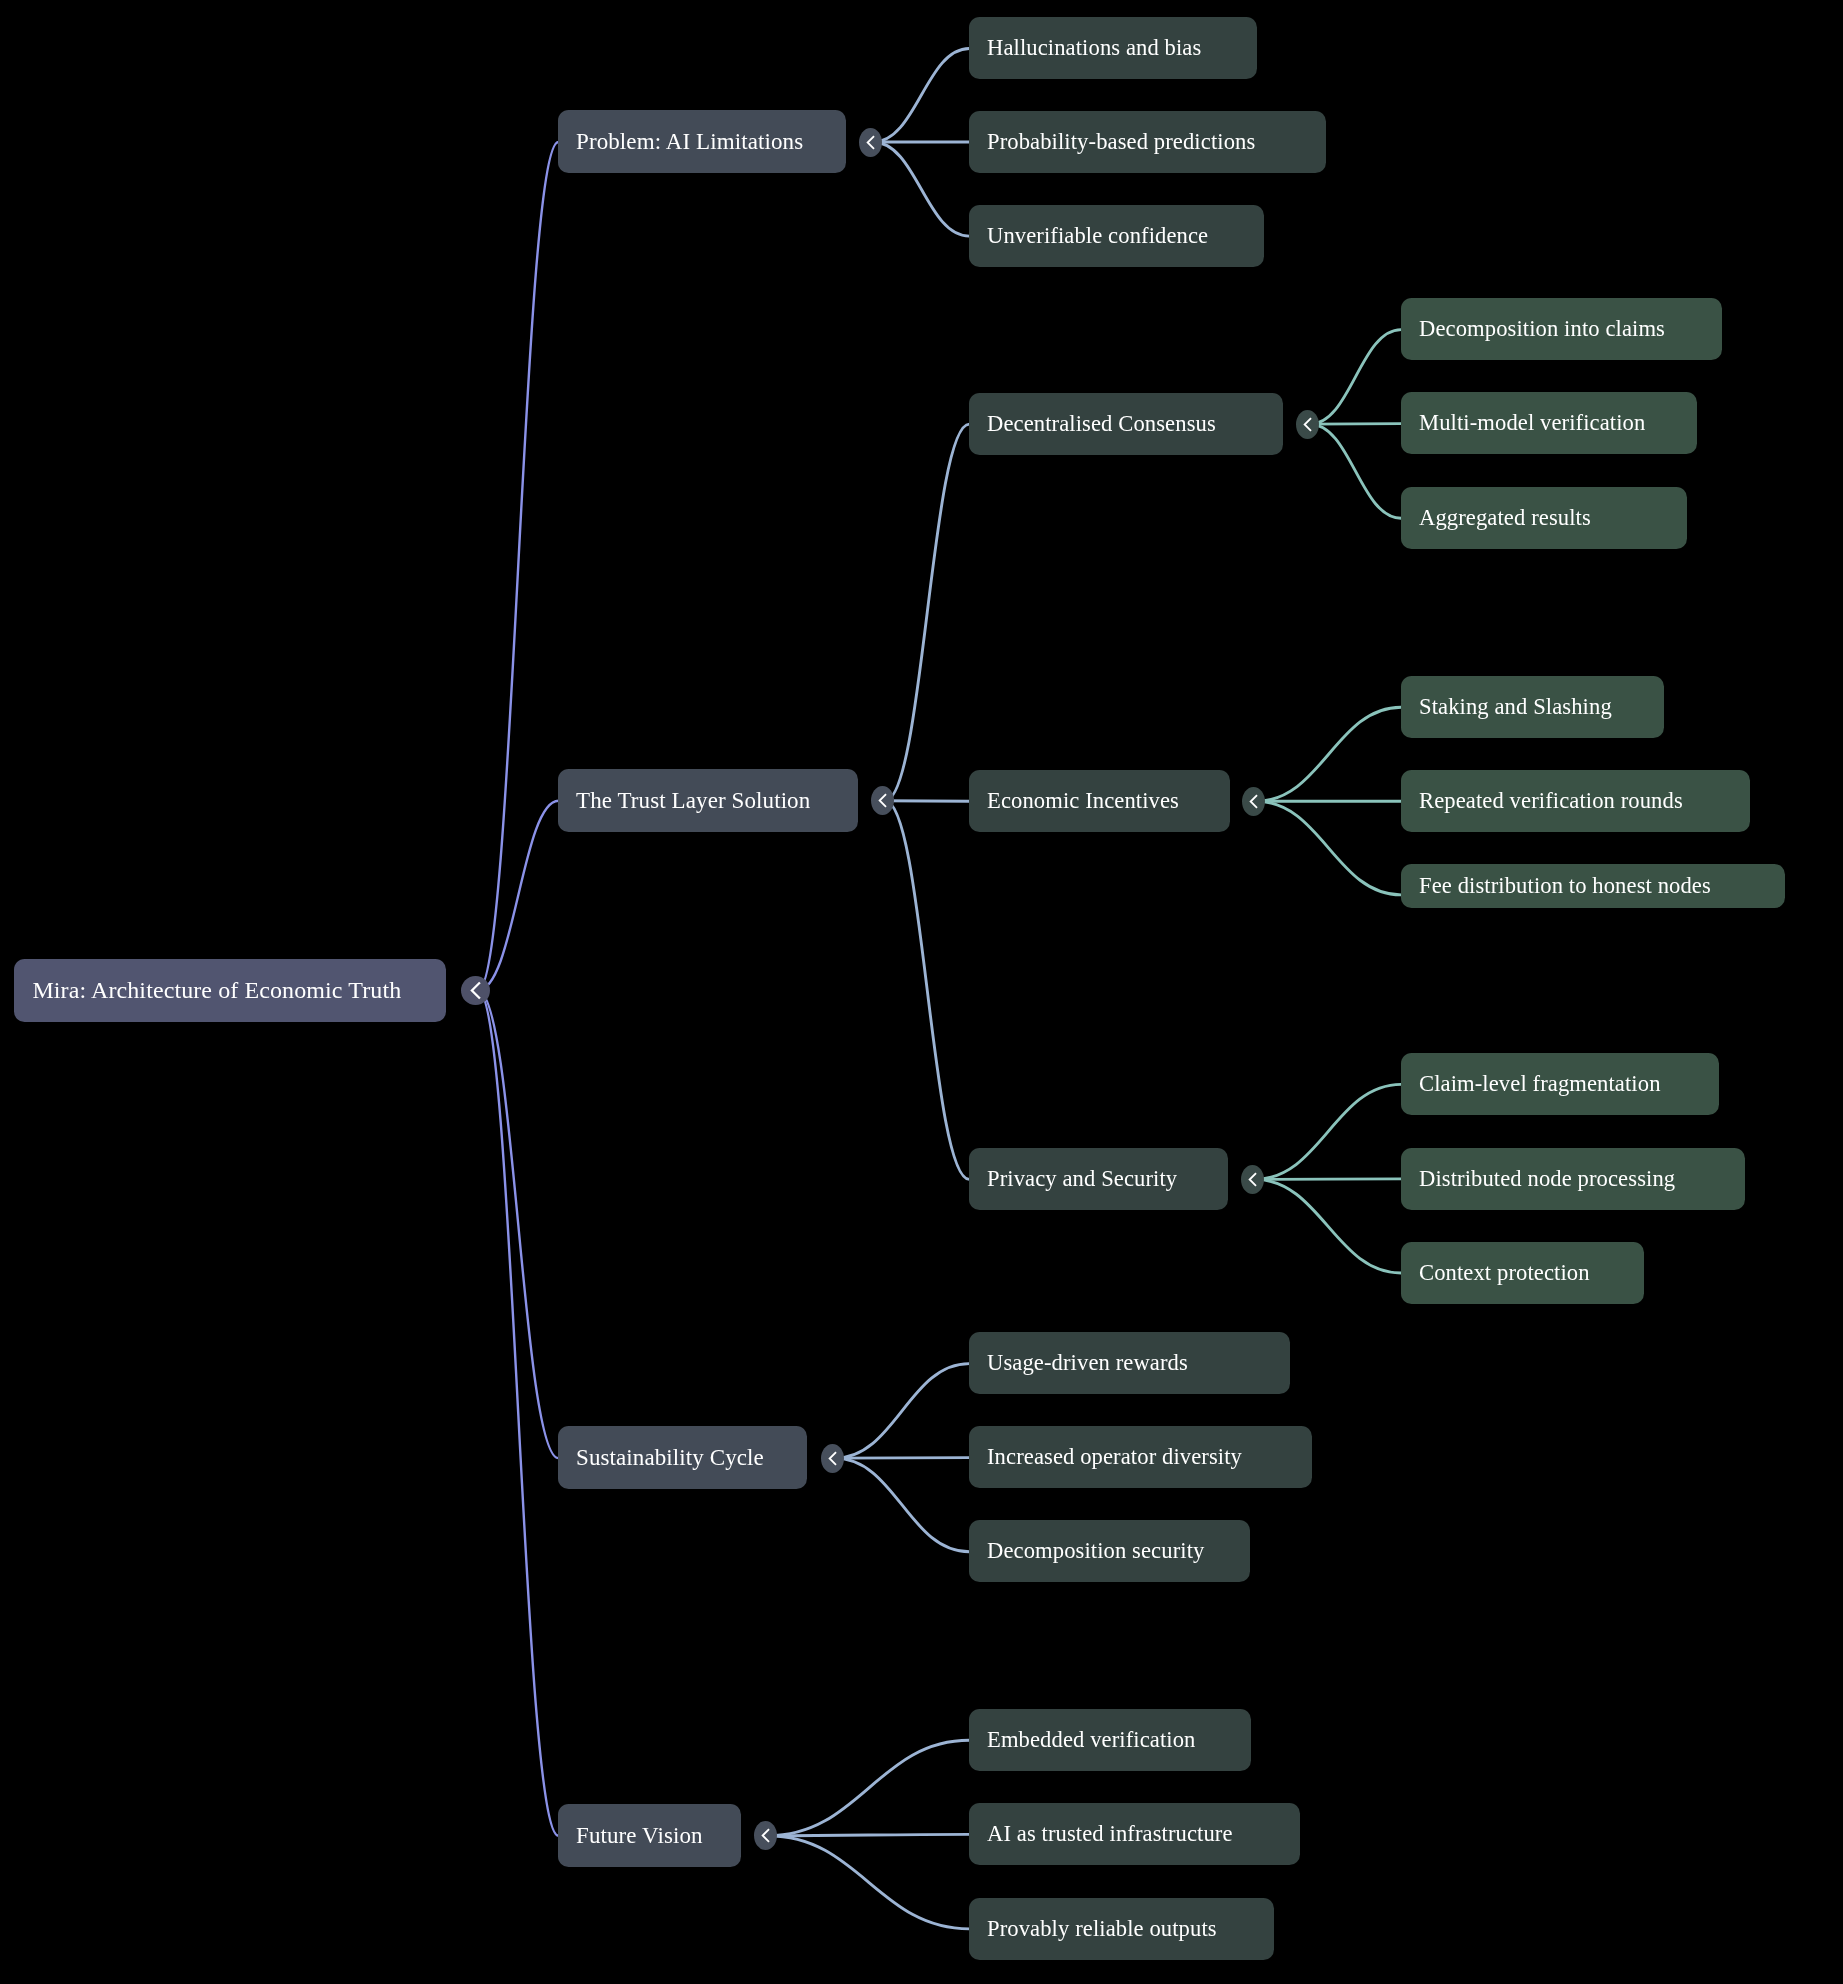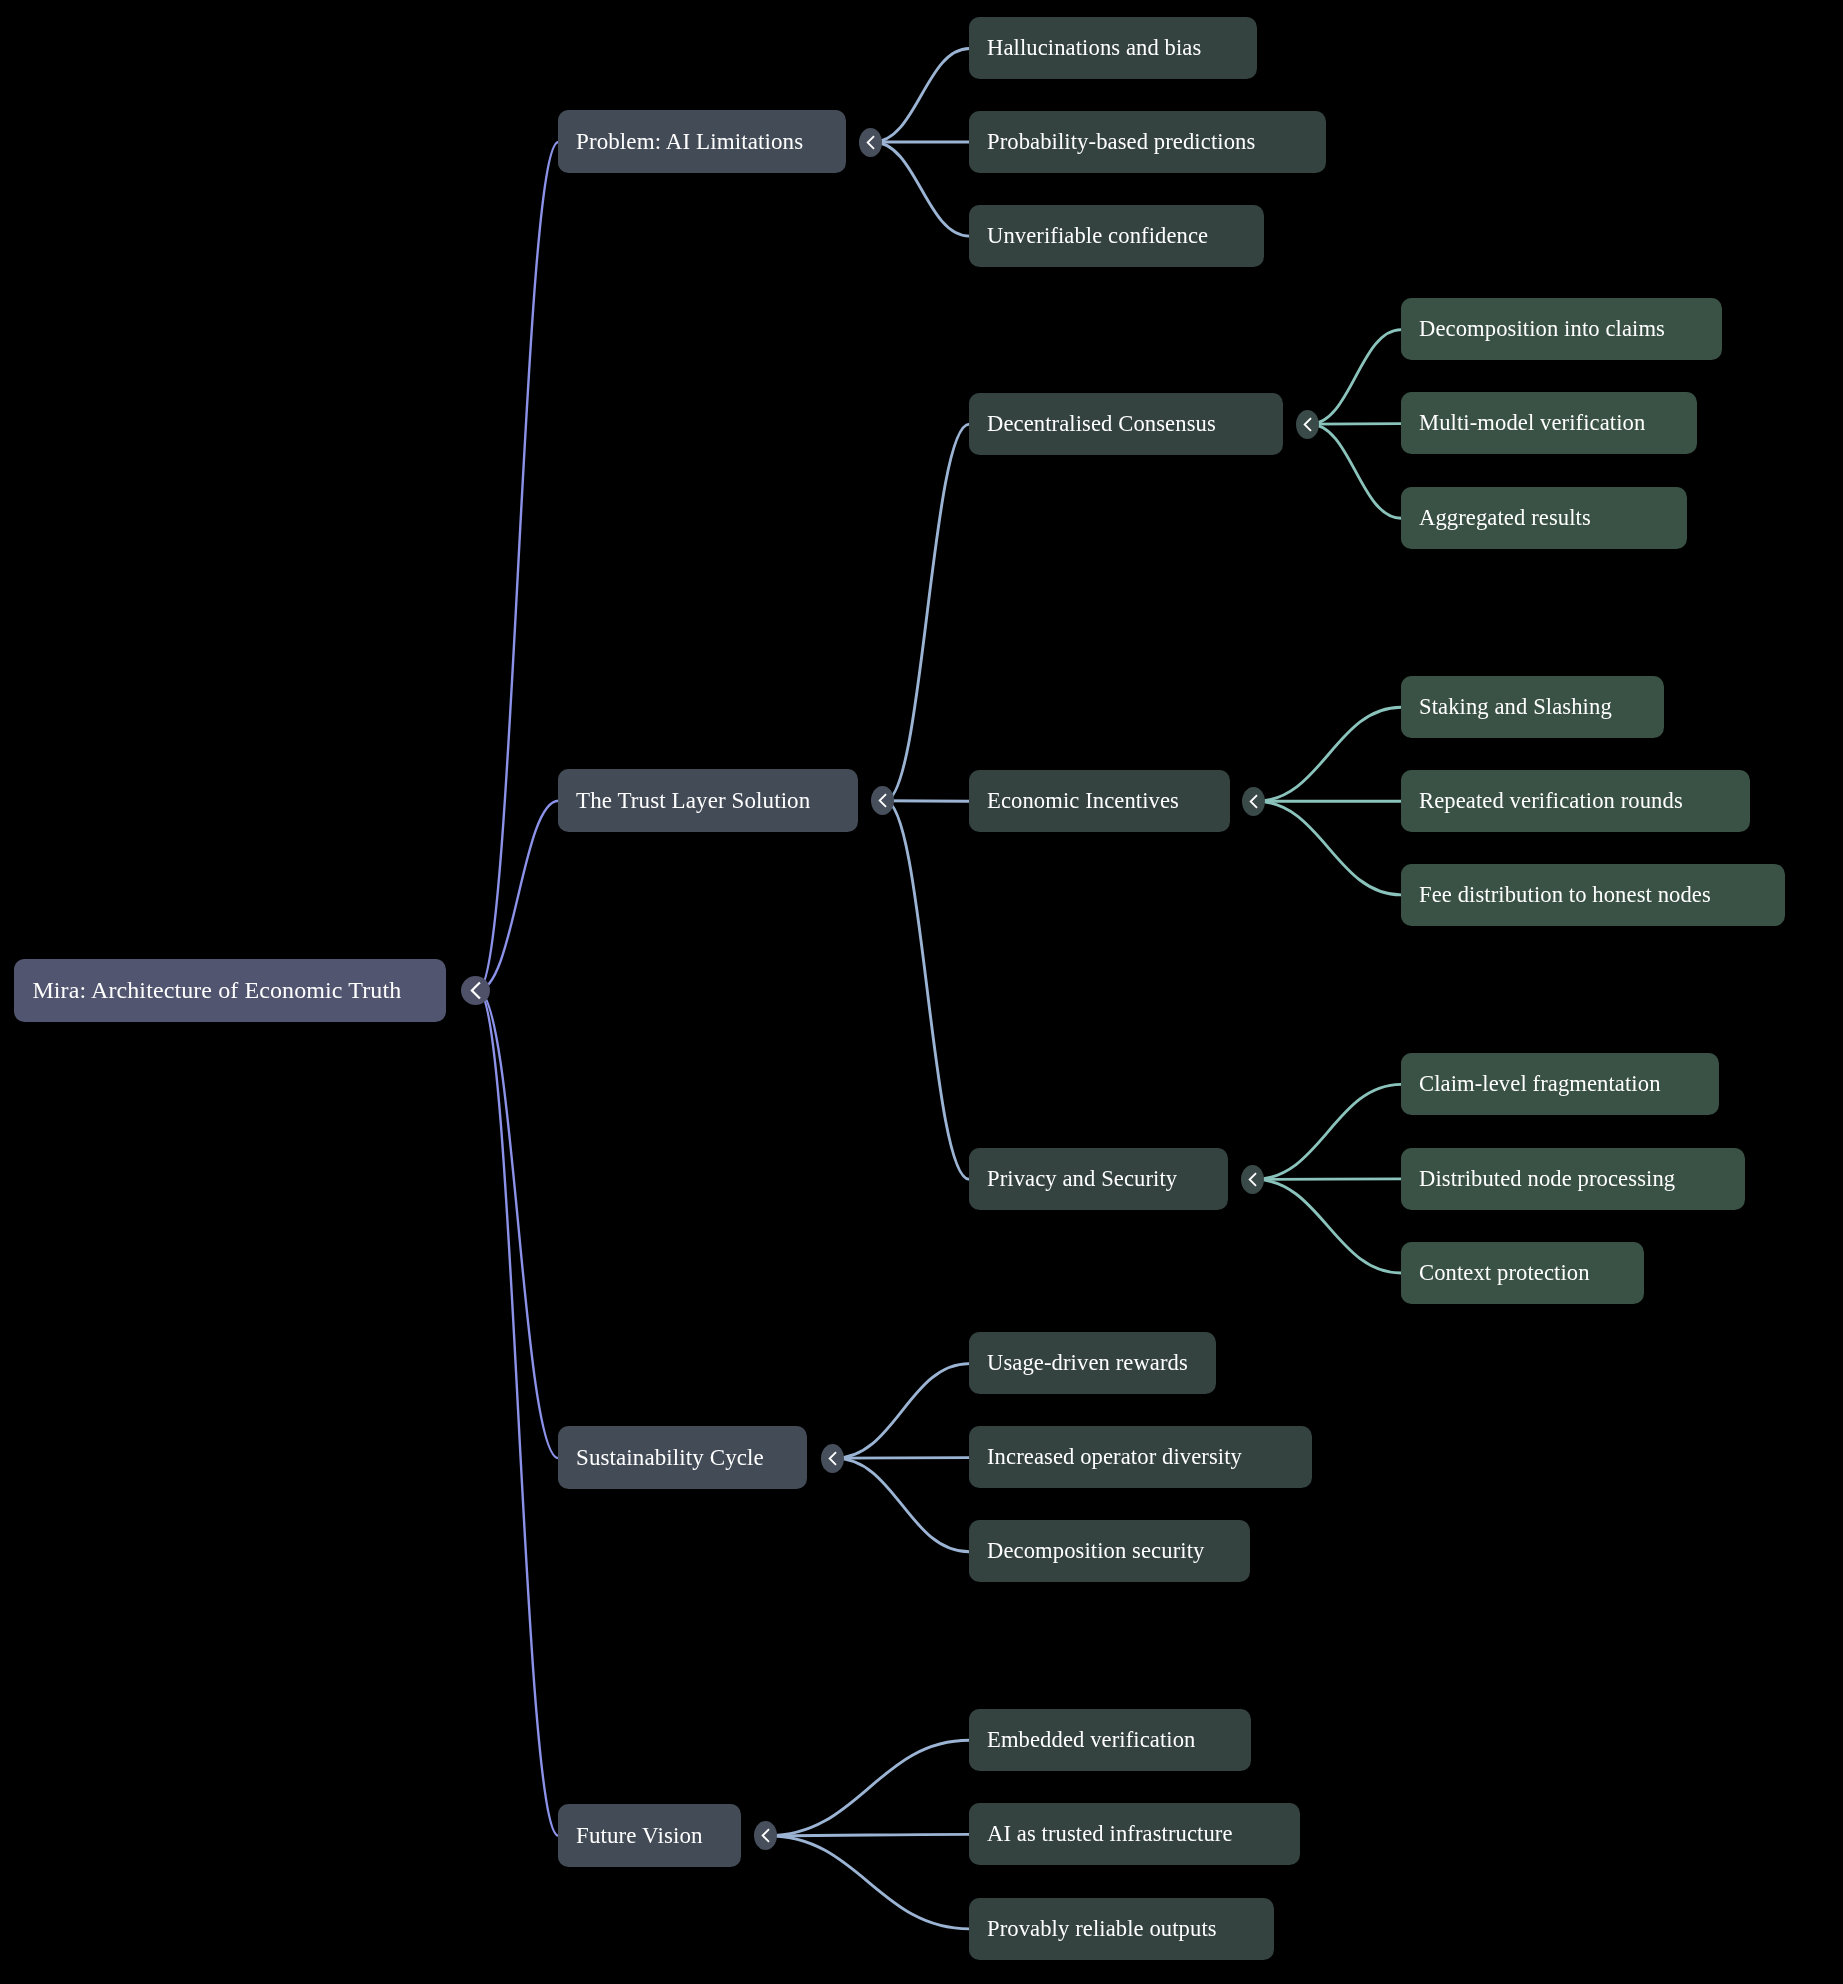--- a/index.html
+++ b/index.html
@@ -138,39 +138,39 @@
       </div>
       <div class="node depth-2" style="left: 969px; top: 770px; width: 261px; height: 62px;">
         <span class="node-label">Economic Incentives</span>
       </div>
       <div class="node depth-3" style="left: 1401px; top: 676px; width: 263px; height: 62px;">
         <span class="node-label">Staking and Slashing</span>
       </div>
       <div class="node depth-3" style="left: 1401px; top: 770px; width: 349px; height: 62px;">
         <span class="node-label">Repeated verification rounds</span>
       </div>
-      <div class="node depth-3" style="left: 1401px; top: 864px; width: 384px; height: 62px;">
+      <div class="node depth-3" style="left: 1401px; top: 864px; width: 384px; height: 44px;">
         <span class="node-label">Fee distribution to honest nodes</span>
       </div>
       <div class="node depth-2" style="left: 969px; top: 1148px; width: 259px; height: 62px;">
         <span class="node-label">Privacy and Security</span>
       </div>
       <div class="node depth-3" style="left: 1401px; top: 1053px; width: 318px; height: 62px;">
         <span class="node-label">Claim-level fragmentation</span>
       </div>
       <div class="node depth-3" style="left: 1401px; top: 1148px; width: 344px; height: 62px;">
         <span class="node-label">Distributed node processing</span>
       </div>
       <div class="node depth-3" style="left: 1401px; top: 1242px; width: 243px; height: 62px;">
         <span class="node-label">Context protection</span>
       </div>
       <div class="node depth-1" style="left: 558px; top: 1426px; width: 249px; height: 63px;">
         <span class="node-label">Sustainability Cycle</span>
       </div>
-      <div class="node depth-2" style="left: 969px; top: 1332px; width: 247px; height: 62px;">
+      <div class="node depth-2" style="left: 969px; top: 1332px; width: 321px; height: 62px;">
         <span class="node-label">Usage-driven rewards</span>
       </div>
       <div class="node depth-2" style="left: 969px; top: 1426px; width: 343px; height: 62px;">
         <span class="node-label">Increased operator diversity</span>
       </div>
       <div class="node depth-2" style="left: 969px; top: 1520px; width: 281px; height: 62px;">
         <span class="node-label">Decomposition security</span>
       </div>
       <div class="node depth-1" style="left: 558px; top: 1804px; width: 183px; height: 63px;">
         <span class="node-label">Future Vision</span>

